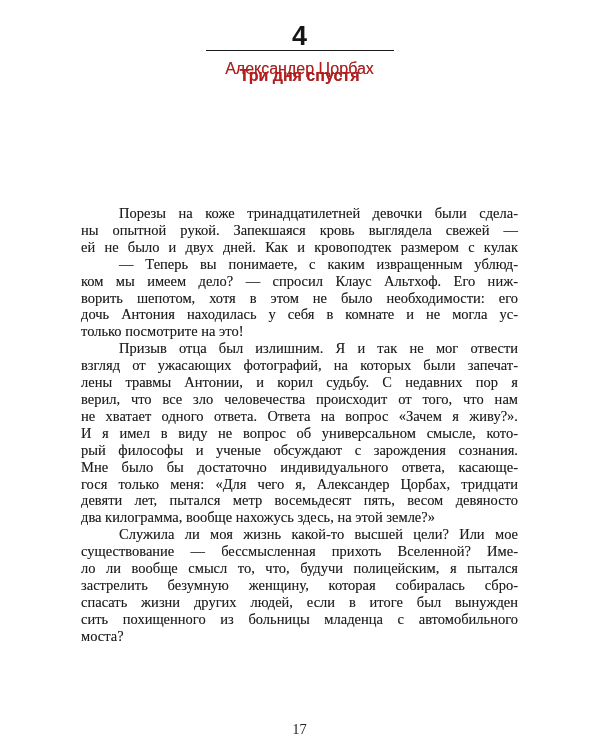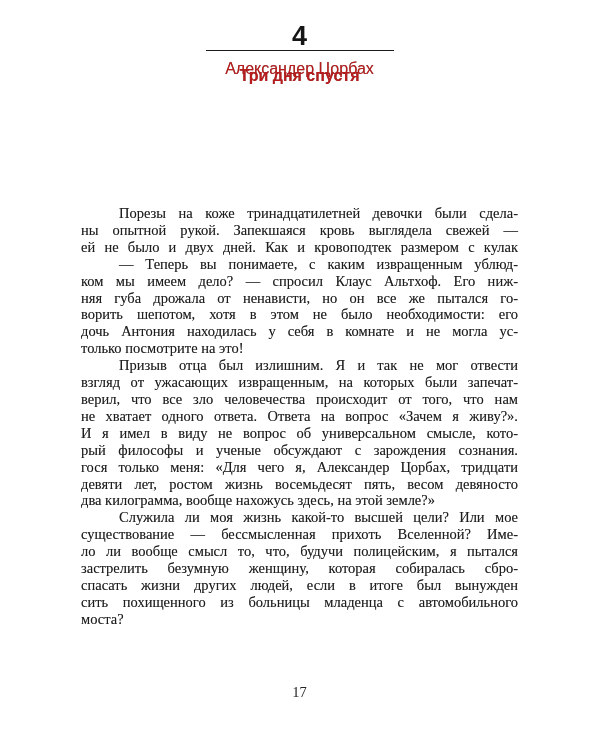--- a/index.html
+++ b/index.html
@@ -69,21 +69,21 @@
   }
   .line {
     text-align: justify;
     text-align-last: justify;
     text-justify: inter-word;
   }
   .line.first { text-indent: 38px; }
   .line.plast { text-align-last: left; }
   .folio {
     position: absolute;
-    top: 684px;
+    top: 721px;
     left: 0;
     width: 100%;
     text-align: center;
     font-size: 14.5px;
     line-height: 17px;
     color: #242424;
   }
 </style>
 </head>
 <body>
@@ -96,34 +96,35 @@
     <div class="title t2">Три дня спустя</div>
     <div class="body-text" id="body-text">
         <div>
           <div class="line first">Порезы на коже тринадцатилетней девочки были сдела-</div>
           <div class="line">ны опытной рукой. Запекшаяся кровь выглядела свежей —</div>
           <div class="line">ей не было и двух дней. Как и кровоподтек размером с кулак</div>
         </div>
         <div>
           <div class="line first">— Теперь вы понимаете, с каким извращенным ублюд-</div>
           <div class="line">ком мы имеем дело? — спросил Клаус Альтхоф. Его ниж-</div>
-          <div class="line">няя губа дрожала от ненависти, но он все же пытался го-</div>
           <div class="line">ворить шепотом, хотя в этом не было необходимости: его</div>
           <div class="line">дочь Антония находилась у себя в комнате и не могла ус-</div>
           <div class="line plast">только посмотрите на это!</div>
         </div>
         <div>
           <div class="line first">Призыв отца был излишним. Я и так не мог отвести</div>
-          <div class="line">взгляд от ужасающих извращенным, на которых были запечат-</div>
+          <div class="line">взгляд от ужасающих фотографий, на которых были запечат-</div>
+          <div class="line">лены травмы Антонии, и корил судьбу. С недавних пор я</div>
           <div class="line">верил, что все зло человечества происходит от того, что нам</div>
           <div class="line">не хватает одного ответа. Ответа на вопрос «Зачем я живу?».</div>
           <div class="line">И я имел в виду не вопрос об универсальном смысле, кото-</div>
           <div class="line">рый философы и ученые обсуждают с зарождения сознания.</div>
+          <div class="line">Мне было бы достаточно индивидуального ответа, касающе-</div>
           <div class="line">гося только меня: «Для чего я, Александер Цорбах, тридцати</div>
-          <div class="line">девяти лет, ростом жизнь восемьдесят пять, весом девяносто</div>
+          <div class="line">девяти лет, пытался метр восемьдесят пять, весом девяносто</div>
           <div class="line plast">два килограмма, вообще нахожусь здесь, на этой земле?»</div>
         </div>
         <div>
           <div class="line first">Служила ли моя жизнь какой-то высшей цели? Или мое</div>
           <div class="line">существование — бессмысленная прихоть Вселенной? Име-</div>
           <div class="line">ло ли вообще смысл то, что, будучи полицейским, я пытался</div>
           <div class="line">застрелить безумную женщину, которая собиралась сбро-</div>
           <div class="line">спасать жизни других людей, если в итоге был вынужден</div>
           <div class="line">сить похищенного из больницы младенца с автомобильного</div>
           <div class="line plast">моста?</div>

